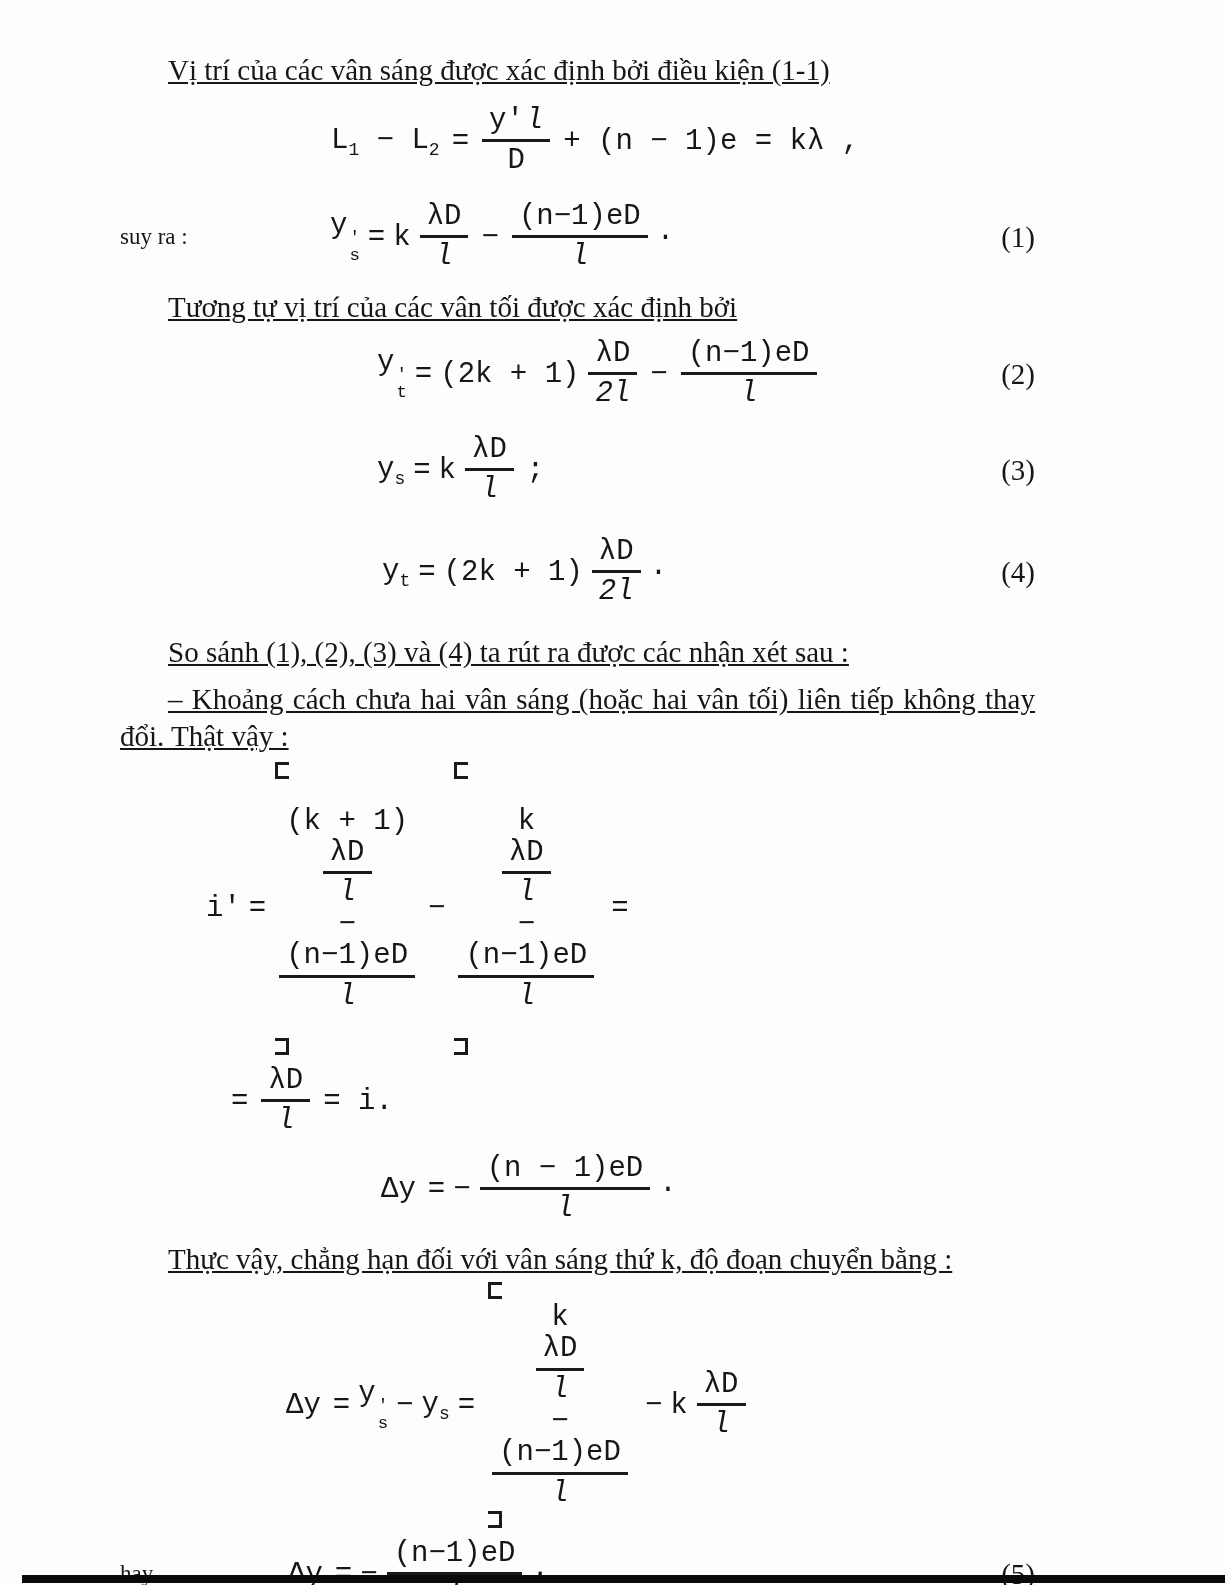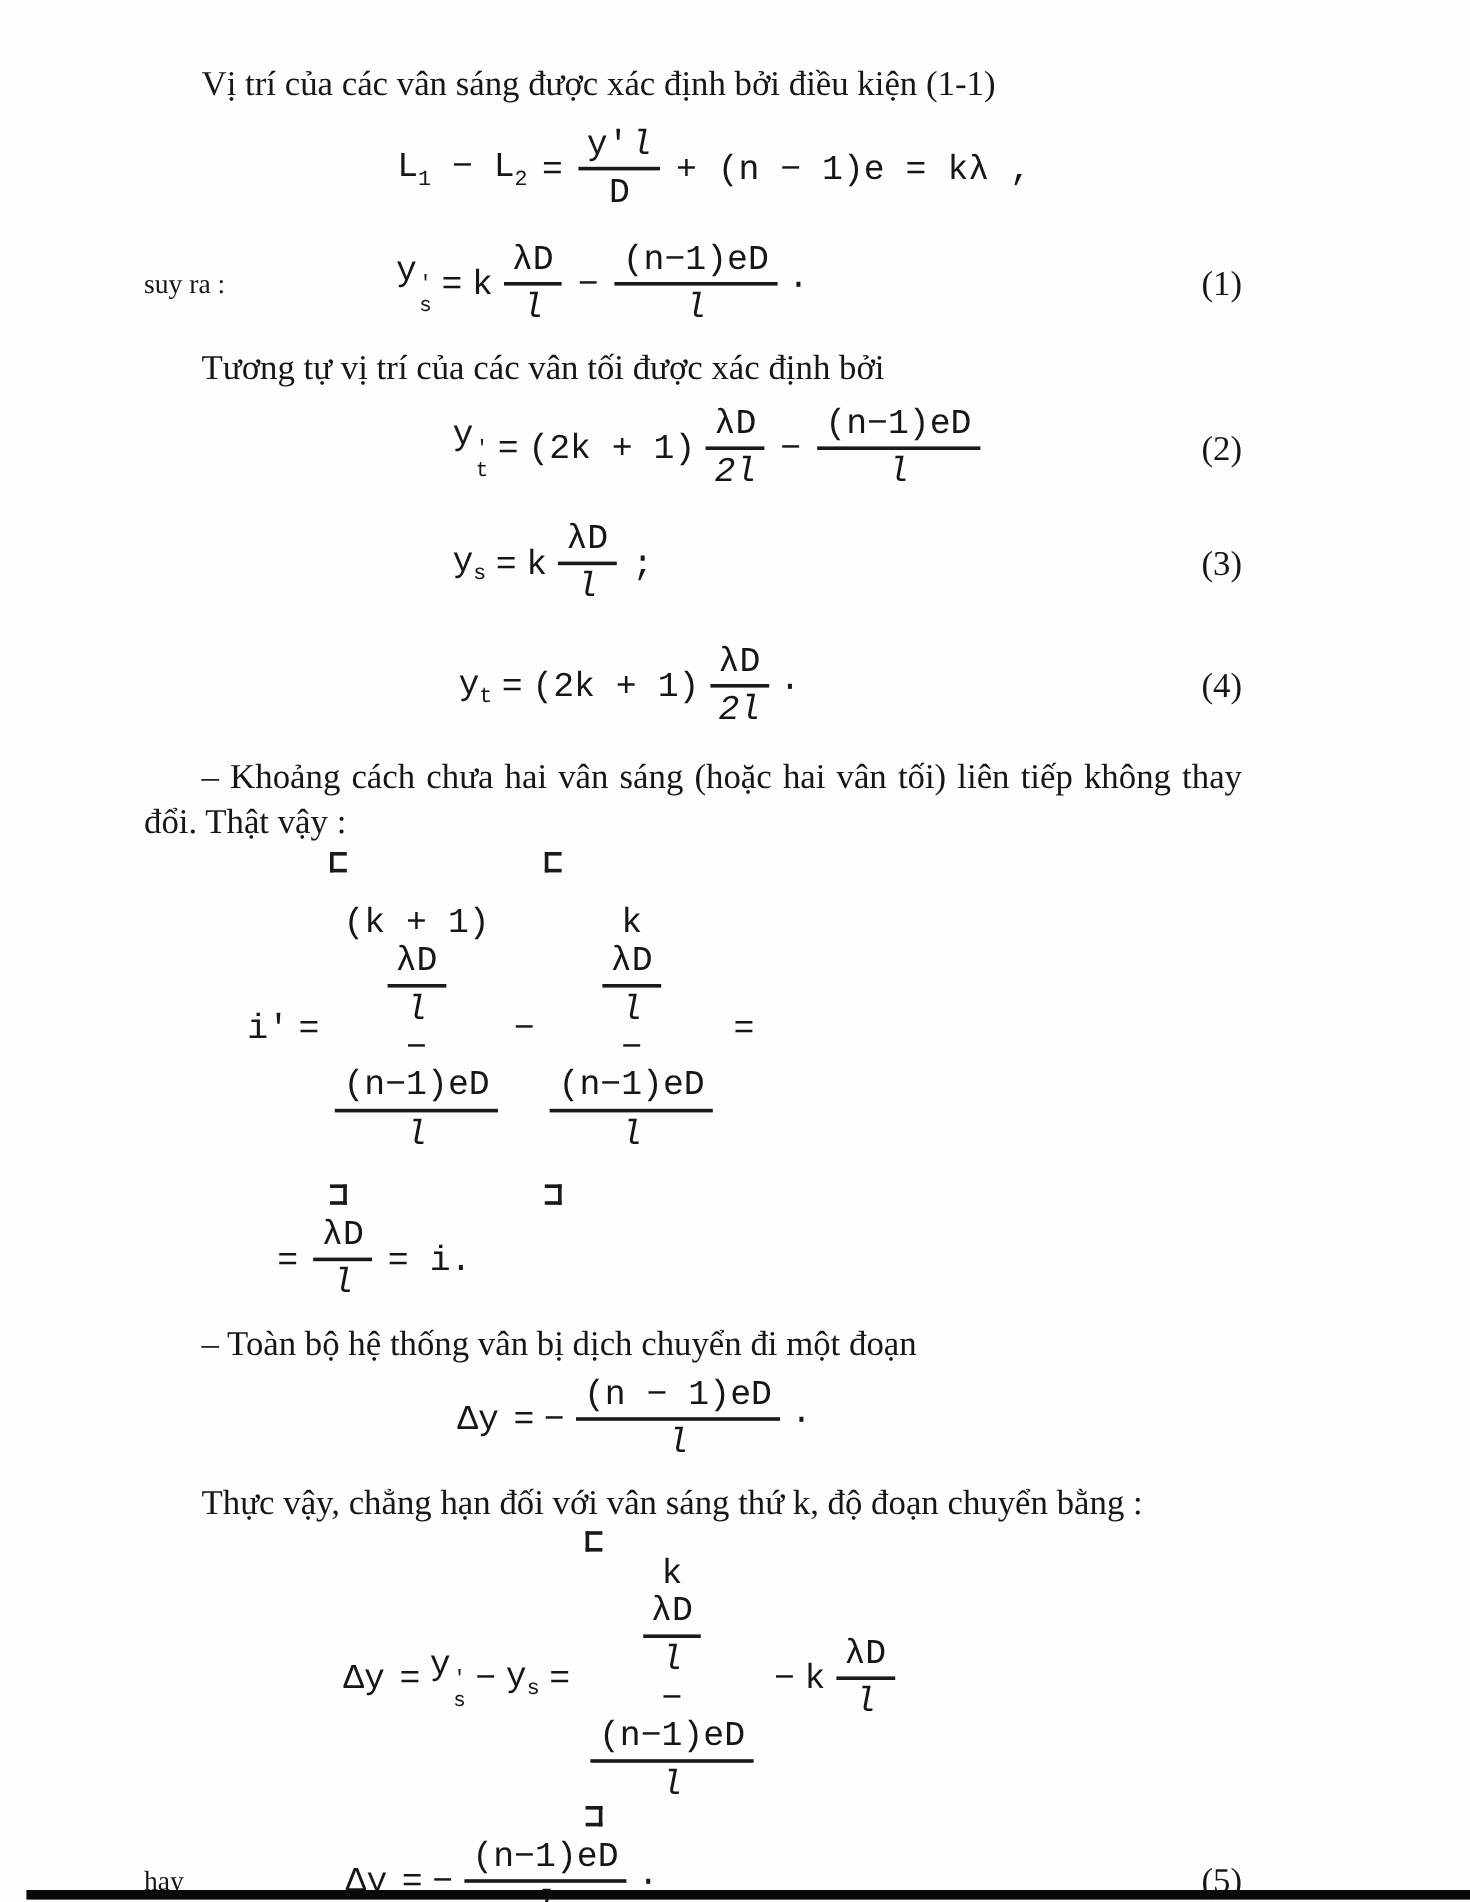--- a/index.html
+++ b/index.html
@@ -8,21 +8,21 @@
     width:1225px;height:1585px;
     background:#fdfdfc;
     font-family:"Liberation Serif","DejaVu Serif",serif;
     color:#161616;
     overflow:hidden;
     margin:0 auto;
   }
   .content{padding:40px 190px 0 120px;}
   .para{
     font-size:29px;line-height:1.28;
-    text-align:justify;margin:0;
+    text-align:justify;margin:0;text-decoration:underline;
   }
   .indent{text-indent:48px;}
   .eqrow{
     display:flex;align-items:center;
     font-size:29px;min-height:96px;
   }
   .eqrow.short{min-height:88px;}
   .side{width:150px;flex:0 0 150px;font-size:23px;}
   .main{display:flex;align-items:center;flex:1 1 auto;font-family:Liberation Mono, monospace;}
   .num-col{width:62px;flex:0 0 62px;text-align:right;font-size:29px;}
@@ -142,20 +142,21 @@
         <span class="tk tight">(2k + 1)</span>
         <span class="frac">
           <span class="nu">λD</span>
           <span class="de it">2l</span>
         </span>
         <span class="tk tight">·</span>
       </div>
       <div class="num-col">(4)</div>
     </div>
 
+    <p class="para indent" style="margin-top:14px">So sánh (1), (2), (3) và (4) ta rút ra được các nhận xét sau :</p>
 
     <p class="para indent" style="margin-top:10px">– Khoảng cách chưa hai vân sáng (hoặc hai vân tối) liên tiếp không thay đổi. Thật vậy :</p>
 
     <div class="eqrow" style="margin-top:4px;min-height:108px">
       <div class="main" style="padding-left:80px">
         <span class="tk">i′</span>
         <span class="tk tight">=</span>
         <span class="grp">
           <span class="br brl"></span>
           <span class="vb"></span>
@@ -197,21 +198,20 @@
       <div class="main" style="padding-left:105px">
         <span class="tk">=</span>
         <span class="frac">
           <span class="nu">λD</span>
           <span class="de it">l</span>
         </span>
         <span class="tk">= i.</span>
       </div>
     </div>
 
-    <p class="para indent" style="margin-top:8px">– Toàn bộ hệ thống vân bị dịch chuyển đi một đoạn</p>
 
     <div class="eqrow short">
       <div class="main" style="padding-left:255px">
         <span class="tk">Δy</span>
         <span class="tk">=</span>
         <span class="tk tight">−</span>
         <span class="frac">
           <span class="nu">(n − 1)eD</span>
           <span class="de it">l</span>
         </span>

